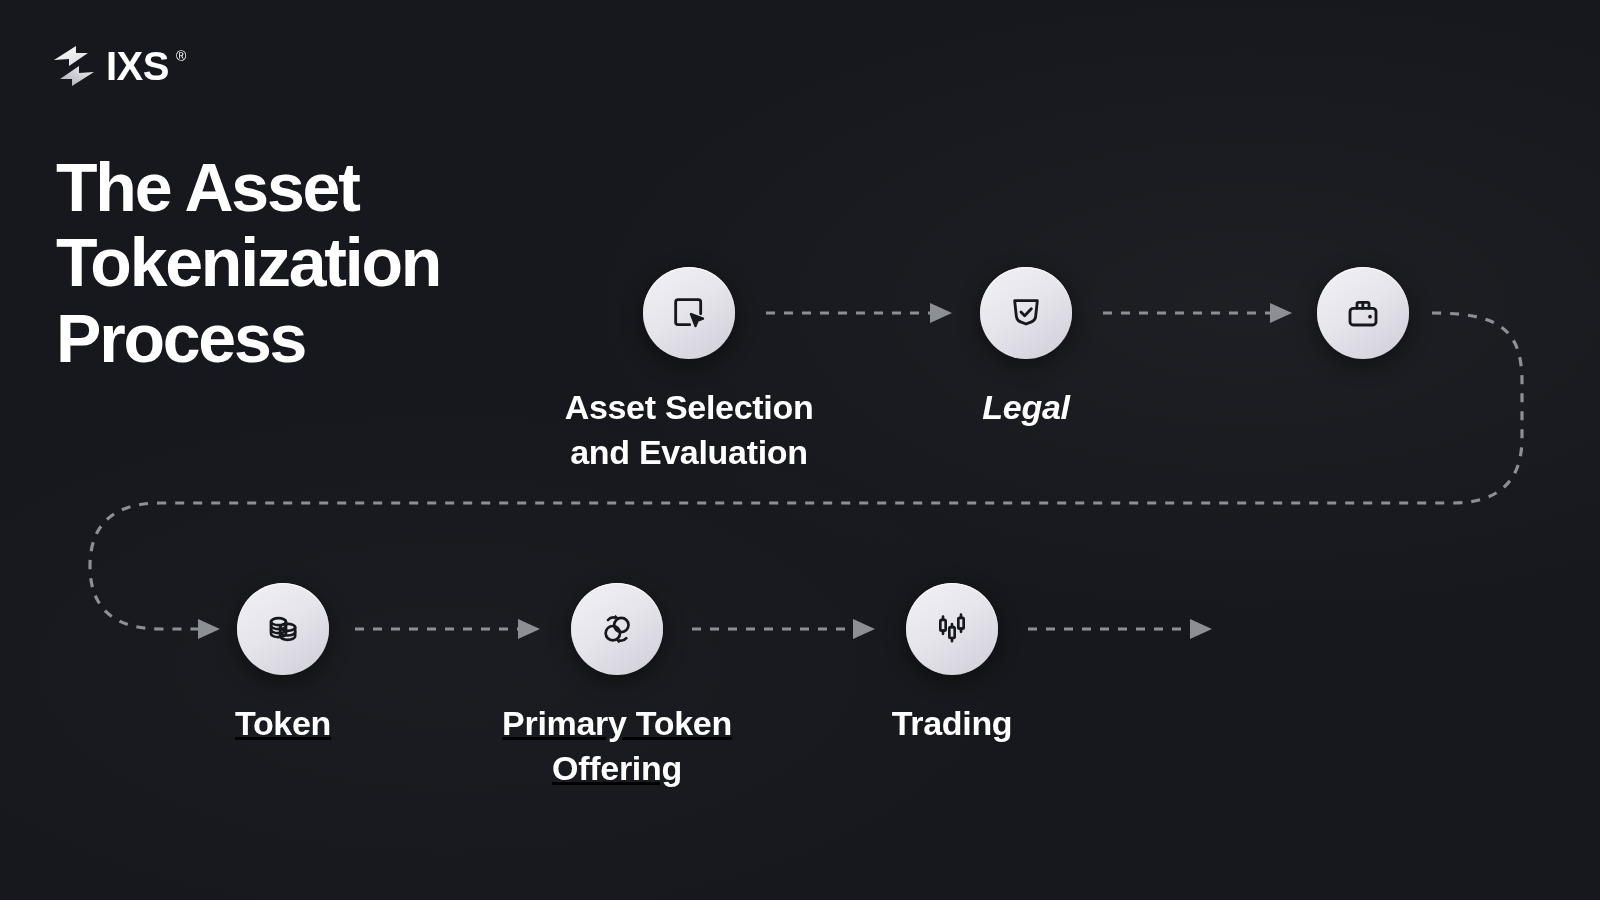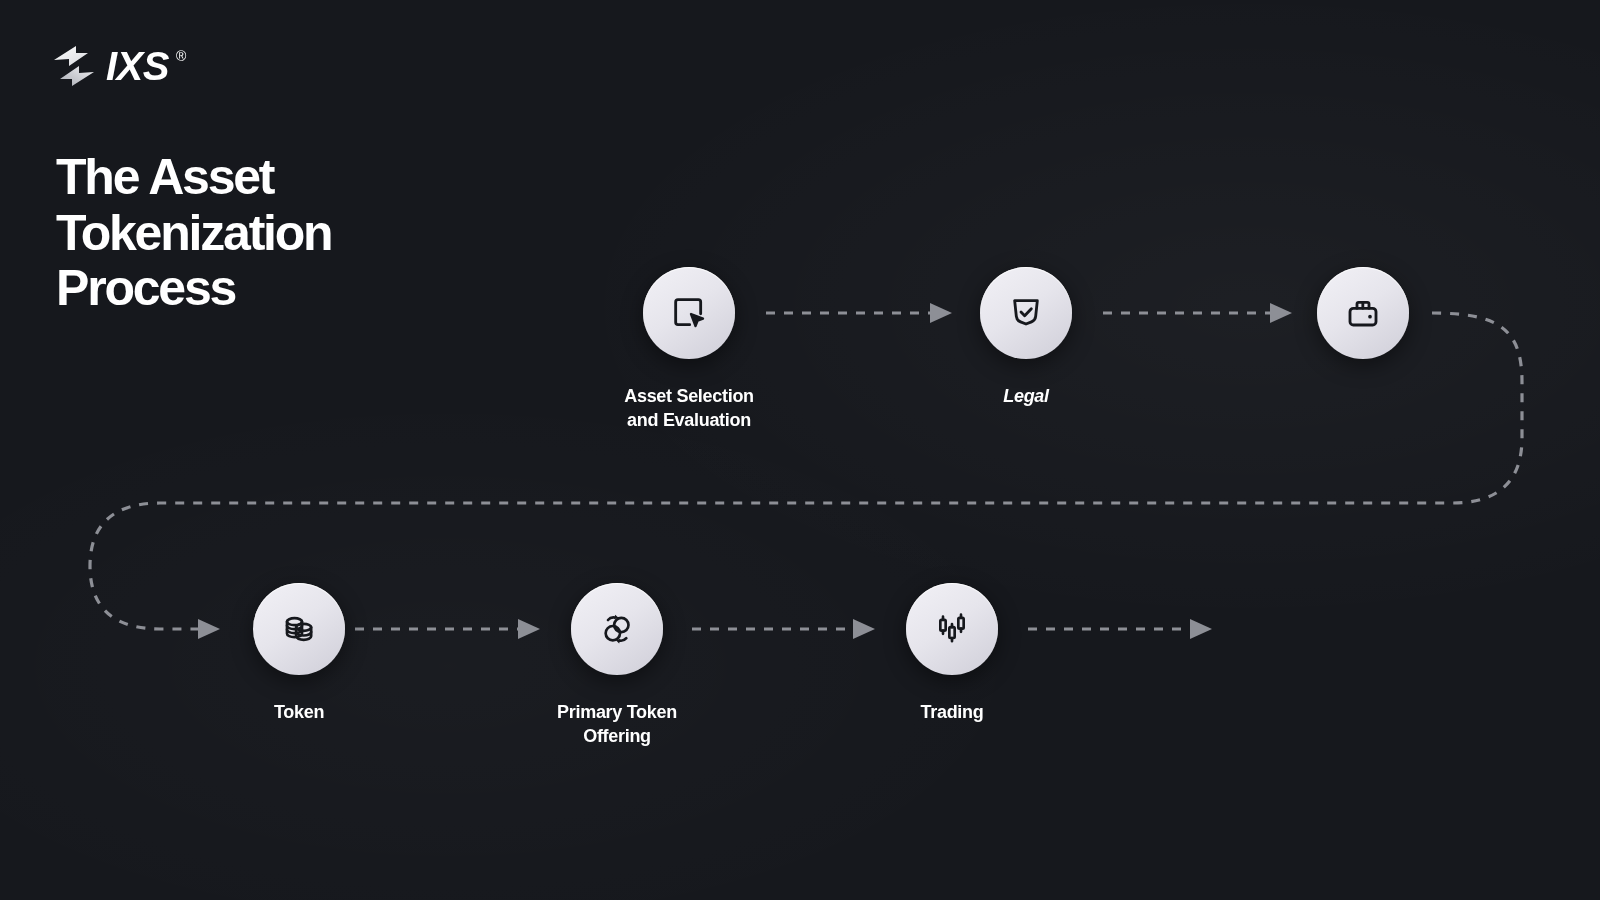--- a/index.html
+++ b/index.html
@@ -48,39 +48,38 @@
     height: 46px;
     margin-right: 10px;
     flex: none;
   }
   .logo-word {
     color: #ffffff;
     font-size: 40px;
     font-weight: 700;
     letter-spacing: -0.5px;
     line-height: 1;
-    font-style: italic;
   }
   .logo-reg {
     color: #ffffff;
     font-size: 14px;
     font-weight: 400;
     margin-left: 7px;
     align-self: flex-start;
     margin-top: 6px;
   }
 
   
   .headline {
     position: absolute;
     left: 56px;
     top: 150px;
     width: 560px;
     color: #ffffff;
-    font-size: 50px;
+    font-size: 68px;
     font-weight: 700;
     line-height: 1.11;
     letter-spacing: -2.2px;
   }
   .headline .hl-line { display: block; white-space: nowrap; }
 
   
   .node {
     position: absolute;
     width: 260px;
@@ -98,21 +97,21 @@
     align-items: center;
     justify-content: center;
     box-shadow: 0 6px 22px rgba(0,0,0,0.45),
                 inset 0 1px 1px rgba(255,255,255,0.85);
     position: relative;
   }
   .node-circle svg { display: block; }
   .node-label {
     margin-top: 26px;
     color: #ffffff;
-    font-size: 18px;
+    font-size: 34px;
     font-weight: 700;
     line-height: 1.33;
     letter-spacing: -0.3px;
   }
   .node-label .lbl-line { display: block; }
 
   
   .connectors {
     position: absolute;
     inset: 0;
@@ -204,38 +203,38 @@
     <div class="node-circle">
       <svg width="40" height="40" viewBox="0 0 24 24" fill="none" stroke="#16181d" stroke-width="1.7" stroke-linecap="round" stroke-linejoin="round">
         <rect x="4.2" y="9.2" width="15.6" height="10" rx="2"></rect>
         <path d="M8.4 9.2V6.6a1 1 0 0 1 1-1h5.2a1 1 0 0 1 1 1v2.6"></path>
         <path d="M11.9 5.6v3.6"></path>
         <circle cx="16.2" cy="14.2" r="1.1" fill="#16181d" stroke="none"></circle>
       </svg>
     </div>
   </div>
 
-  <div class="node" style="left:299px; top:583px;">
+  <div class="node" style="left:283px; top:583px;text-decoration:underline;">
     <div class="node-circle">
       <svg width="40" height="40" viewBox="0 0 24 24" fill="none" stroke="#16181d" stroke-width="1.6" stroke-linecap="round" stroke-linejoin="round">
         <ellipse cx="9.3" cy="7.6" rx="4.5" ry="2.1"></ellipse>
         <path d="M4.8 7.6v7.2c0 1.16 2.02 2.1 4.5 2.1s4.5-.94 4.5-2.1V7.6"></path>
         <path d="M4.8 10.0c0 1.16 2.02 2.1 4.5 2.1s4.5-.94 4.5-2.1"></path>
         <path d="M4.8 12.4c0 1.16 2.02 2.1 4.5 2.1s4.5-.94 4.5-2.1"></path>
         <ellipse cx="14.8" cy="11.0" rx="4.5" ry="2.1"></ellipse>
         <path d="M10.3 11.0v5.4c0 1.16 2.02 2.1 4.5 2.1s4.5-.94 4.5-2.1V11.0"></path>
         <path d="M10.3 13.8c0 1.16 2.02 2.1 4.5 2.1s4.5-.94 4.5-2.1"></path>
       </svg>
     </div>
     <div class="node-label">
       <span class="lbl-line">Token</span>
     </div>
   </div>
 
-  <div class="node" style="left:617px; top:583px;">
+  <div class="node" style="left:617px; top:583px;text-decoration:underline;">
     <div class="node-circle">
       <svg width="40" height="40" viewBox="0 0 24 24" fill="none" stroke="#16181d" stroke-width="1.6" stroke-linecap="round" stroke-linejoin="round">
         <circle cx="14.6" cy="9.6" r="4.3"></circle>
         <circle cx="9.5" cy="14.5" r="4.3"></circle>
         <path d="M6.6 6.6 A4.3 4.3 0 0 1 10.6 5.1"></path>
         <polygon points="10.9,3.4 12.9,5.3 10.2,6.1" fill="#16181d" stroke="none"></polygon>
         <path d="M17.6 17.5 A4.3 4.3 0 0 1 13.6 19.0"></path>
         <polygon points="13.3,20.7 11.3,18.8 14.0,18.0" fill="#16181d" stroke="none"></polygon>
       </svg>
     </div>

